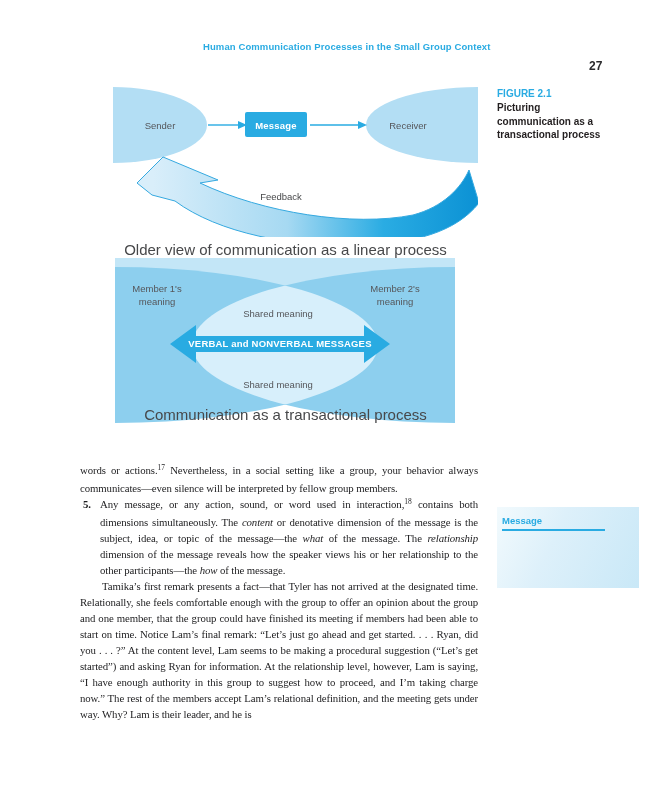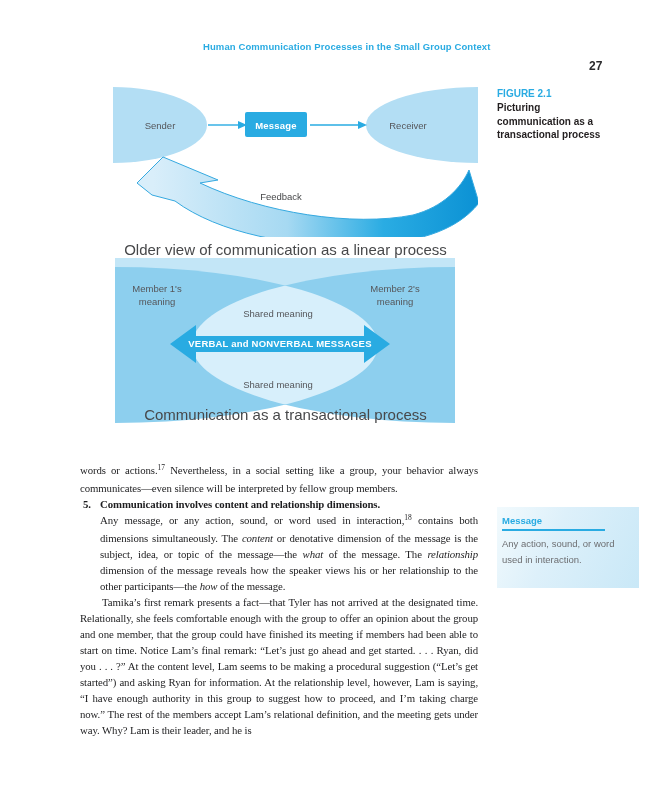--- a/index.html
+++ b/index.html
@@ -118,24 +118,22 @@
 <div class="abs figlabel">
   <p class="fignum">FIGURE 2.1</p>
   <p class="figtext">Picturing communication as a transactional process</p>
 </div>
 
 <div class="abs bodycol">
   <p class="indented"><span>words or actions.</span><span class="sup">17</span><span> Nevertheless, in a social setting like a group, your behavior always communicates—even silence will be interpreted by fellow group members.</span></p>
   <div class="list-item">
     <span class="num">5.</span>
     <div class="indented">
-      <p class="heading">Communication involves content and relationship dimensions.</p>
       <p><span>Any </span><span class="b">message,</span><span> or any action, sound, or word used in interaction,</span><span class="sup">18</span><span> contains both dimensions simultaneously. The </span><span class="i">content</span><span> or denotative dimension of the message is the subject, idea, or topic of the message—the </span><span class="i">what</span><span> of the message. The </span><span class="i">relationship</span><span> dimension of the message reveals how the speaker views his or her relationship to the other participants—the </span><span class="i">how</span><span> of the message.</span></p>
     </div>
   </div>
   <p class="indented firstline-indent"><span>Tamika’s first remark presents a fact—that Tyler has not arrived at the designated time. Relationally, she feels comfortable enough with the group to offer an opinion about the group and one member, that the group could have finished its meeting if members had been able to start on time. Notice Lam’s final remark: “Let’s just go ahead and get started. . . . Ryan, did you . . . ?” At the content level, Lam seems to be making a procedural suggestion (“Let’s get started”) and asking Ryan for information. At the relationship level, however, Lam is saying, “I have enough authority in this group to suggest how to proceed, and I’m taking charge now.” The rest of the members accept Lam’s relational definition, and the meeting gets under way. Why? Lam is their leader, and he is</span></p>
 </div>
 
 <div class="abs glossary">
   <p class="term">Message</p>
   <div class="rule"></div>
-  <p class="def">Any action, sound, or word used in interaction.</p>
 </div>
 
 </body></html>

